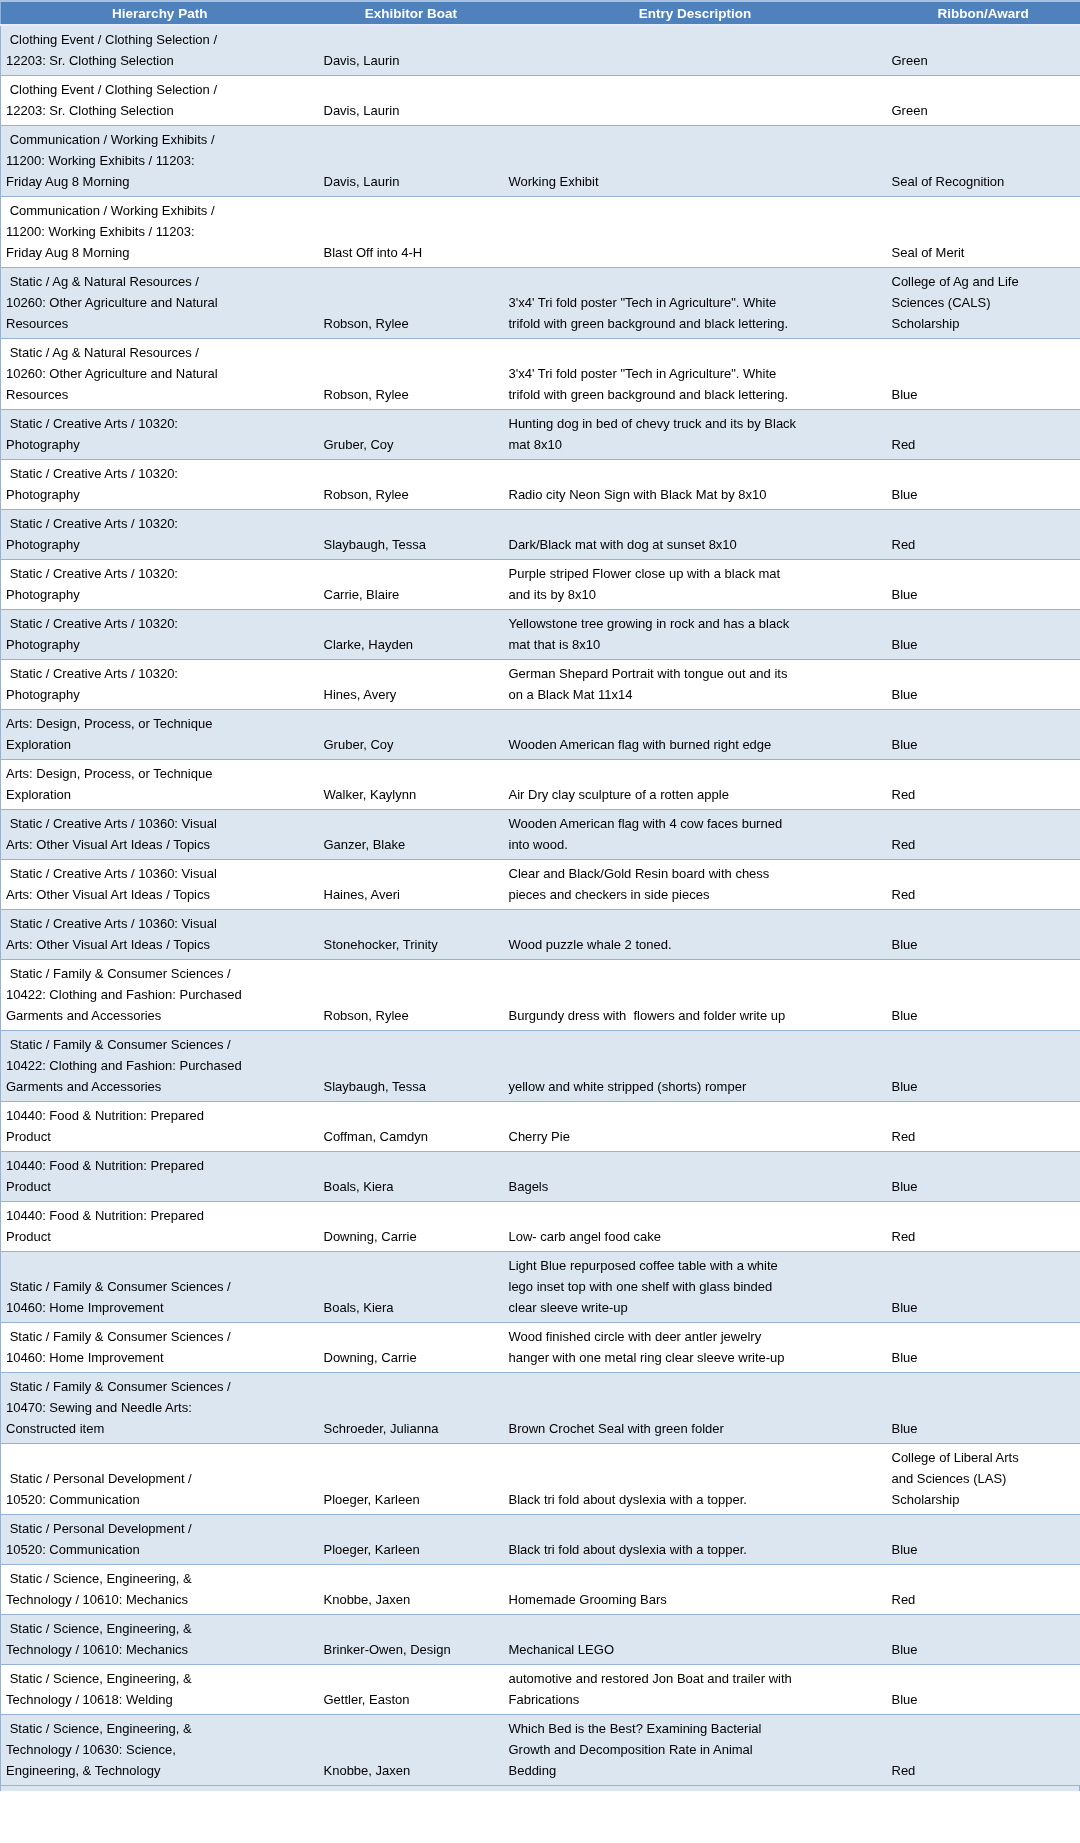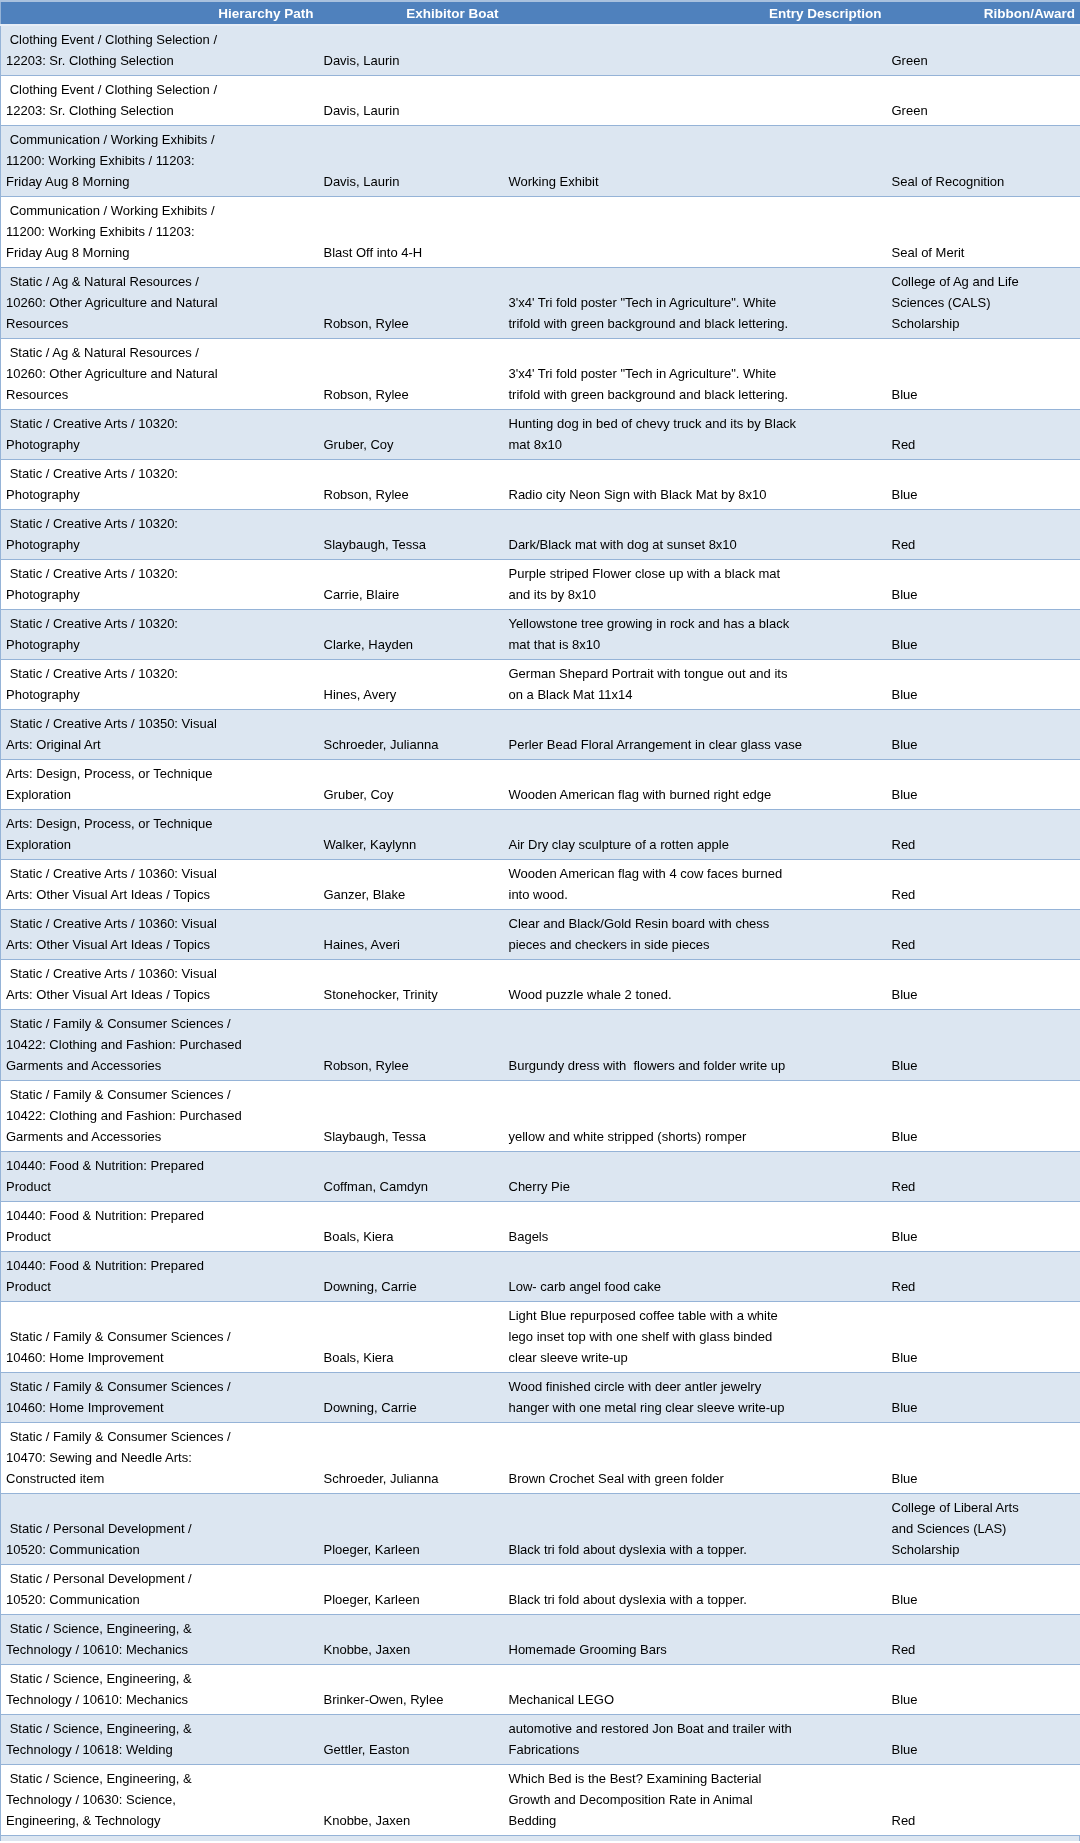--- a/index.html
+++ b/index.html
@@ -30,21 +30,21 @@
   }
   col.c-hierarchy { width: 318px; }
   col.c-exhibitor { width: 185px; }
   col.c-description { width: 383px; }
   col.c-ribbon { width: 194px; }
   thead th {
     background: var(--header-bg);
     color: var(--header-text);
     font-size: 13.5px;
     font-weight: 700;
-    text-align: right;
+    text-align: center;
     padding: 4px 5px 3px 5px;
     border-top: 2px solid #a9c1de;
     border-bottom: 2px solid #e6edf6;
     white-space: nowrap;
     overflow: hidden;
   }
   tbody td {
     color: var(--text);
     font-size: 13px;
     line-height: 21px;
@@ -174,27 +174,20 @@
         </tr>
         <tr>
           <td> Static / Creative Arts / 10320:
 Photography</td>
           <td>Hines, Avery</td>
           <td>German Shepard Portrait with tongue out and its
 on a Black Mat 11x14</td>
           <td>Blue</td>
         </tr>
         <tr>
-          <td> Static / Creative Arts / 10350: Visual
-Arts: Original Art</td>
-          <td>Schroeder, Julianna</td>
-          <td>Perler Bead Floral Arrangement in clear glass vase</td>
-          <td>Blue</td>
-        </tr>
-        <tr>
           <td>Arts: Design, Process, or Technique
 Exploration</td>
           <td>Gruber, Coy</td>
           <td>Wooden American flag with burned right edge</td>
           <td>Blue</td>
         </tr>
         <tr>
           <td>Arts: Design, Process, or Technique
 Exploration</td>
           <td>Walker, Kaylynn</td>
@@ -305,21 +298,21 @@
         <tr>
           <td> Static / Science, Engineering, &amp;
 Technology / 10610: Mechanics</td>
           <td>Knobbe, Jaxen</td>
           <td>Homemade Grooming Bars</td>
           <td>Red</td>
         </tr>
         <tr>
           <td> Static / Science, Engineering, &amp;
 Technology / 10610: Mechanics</td>
-          <td>Brinker-Owen, Rylee</td>
+          <td>Brinker-Owen, Design</td>
           <td>Mechanical LEGO</td>
           <td>Blue</td>
         </tr>
         <tr>
           <td> Static / Science, Engineering, &amp;
 Technology / 10618: Welding</td>
           <td>Gettler, Easton</td>
           <td>automotive and restored Jon Boat and trailer with
 Fabrications</td>
           <td>Blue</td>

